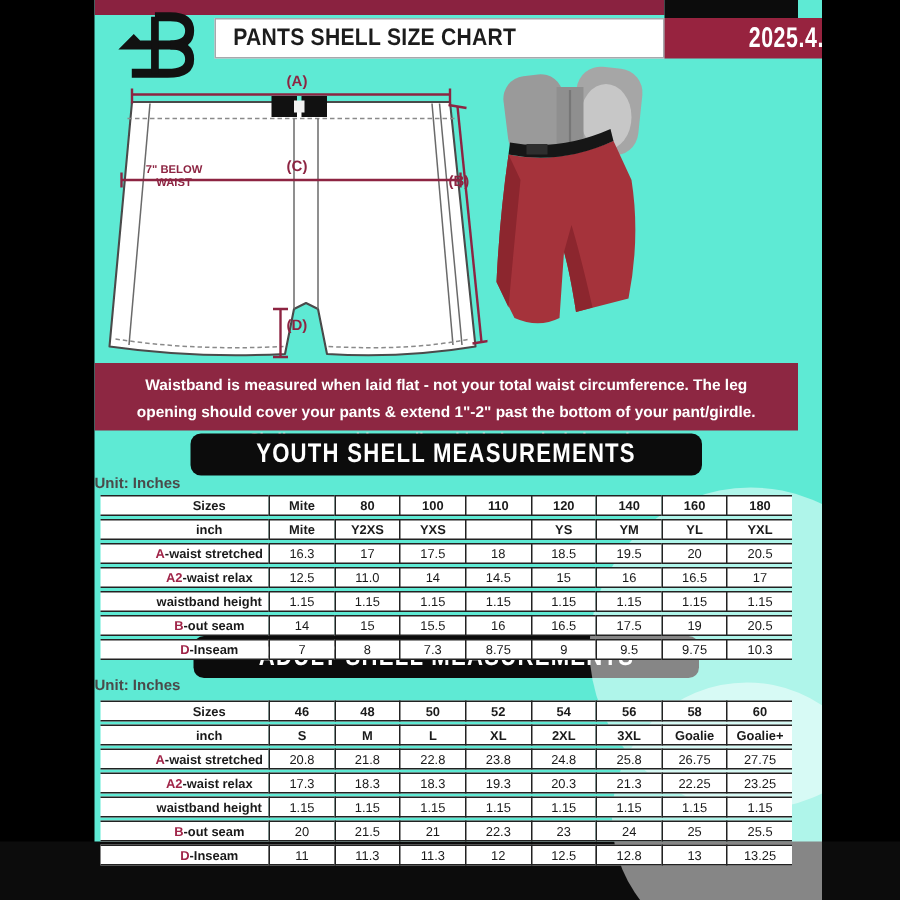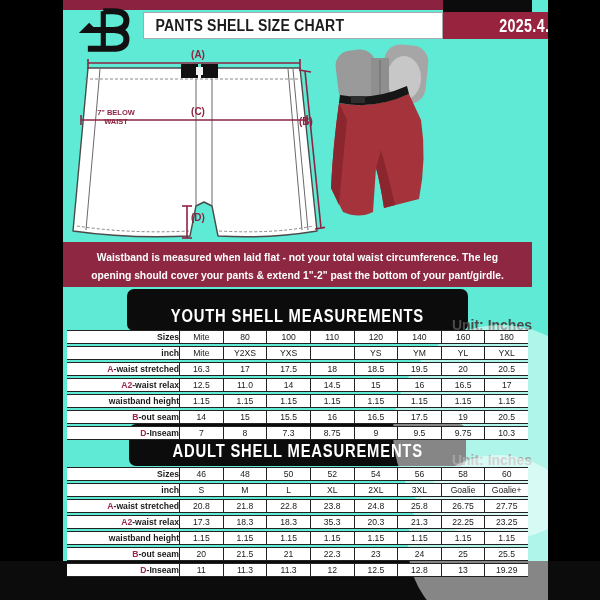--- a/index.html
+++ b/index.html
@@ -54,47 +54,47 @@
     position:absolute;left:0;top:242px;width:469px;height:45px;background:#8d2742;
     box-sizing:border-box;padding:5px 16px 0;display:block;text-align:center;
   }
   .banner span{color:#fff;font-weight:bold;font-size:10.3px;line-height:1.32;}
   
   .sec-btn-wrap{position:absolute;left:0;width:469px;text-align:center;}
   .youth-btn{top:289px;}
   .adult-btn{top:424px;}
   .sec-btn{
     display:inline-block;background:#0c0c0c;border-radius:7px;color:#fff;
-    padding:17px 16px 4px;
+    padding:3px 16px 4px;
   }
   .sec-btn span{
     display:inline-block;font-size:18px;font-weight:bold;letter-spacing:1px;
     transform:scaleX(.82);white-space:nowrap;
   }
   .unit{
-    position:absolute;left:0;width:469px;text-align:right;color:#4a4a4a;
-    font-weight:bold;font-size:14px;
+    position:absolute;left:0;width:469px;text-align:left;color:#4a4a4a;
+    font-weight:bold;font-size:10px;
   }
   .unit-youth{top:317px;}
   .unit-adult{top:452px;}
   
   .size-table{
     position:absolute;left:4px;width:461px;border-collapse:separate;border-spacing:0 2px;
     table-layout:fixed;font-size:8.6px;z-index:2;
   }
   .tbl-youth{top:328px;}
   .tbl-adult{top:465px;}
   .size-table td{
     background:#fff;border-top:1.4px solid #222;border-bottom:1.4px solid #222;
     height:9px;padding:1px 0;vertical-align:middle;color:#1a1a1a;
   }
   .size-table td+td{border-left:1.4px solid #222;}
-  .size-table td.lbl{width:112px;text-align:right;padding-left:33px;font-weight:bold;box-sizing:border-box;}
+  .size-table td.lbl{width:112px;text-align:center;padding-left:33px;font-weight:bold;box-sizing:border-box;}
   .size-table td.val{text-align:center;}
-  .size-table td.val.b{font-weight:normal;}
+  .size-table td.val.b{font-weight:bold;}
   .size-table .pfx{color:#a02448;font-weight:bold;}
   
   .wm{position:absolute;border-radius:50%;background:rgba(255,255,255,.5);z-index:1;}
   .wm1{left:330px;top:325px;width:215px;height:215px;}
   .wm2{left:345px;top:455px;width:180px;height:180px;}
   
   .footer{position:absolute;left:0;top:561px;width:600px;height:39px;background:#0c0c0c;}
 </style>
 </head>
 <body>
@@ -325,21 +325,21 @@
           <td class="val">24.8</td>
           <td class="val">25.8</td>
           <td class="val">26.75</td>
           <td class="val">27.75</td>
         </tr>
         <tr>
           <td class="lbl"><span class="pfx">A2</span>-waist relax</td>
           <td class="val">17.3</td>
           <td class="val">18.3</td>
           <td class="val">18.3</td>
-          <td class="val">35.3</td>
+          <td class="val">19.3</td>
           <td class="val">20.3</td>
           <td class="val">21.3</td>
           <td class="val">22.25</td>
           <td class="val">23.25</td>
         </tr>
         <tr>
           <td class="lbl">waistband height</td>
           <td class="val">1.15</td>
           <td class="val">1.15</td>
           <td class="val">1.15</td>
@@ -362,21 +362,21 @@
         </tr>
         <tr>
           <td class="lbl"><span class="pfx">D</span>-Inseam</td>
           <td class="val">11</td>
           <td class="val">11.3</td>
           <td class="val">11.3</td>
           <td class="val">12</td>
           <td class="val">12.5</td>
           <td class="val">12.8</td>
           <td class="val">13</td>
-          <td class="val">19.29</td>
+          <td class="val">13.25</td>
         </tr>
       </tbody>
   </table>
 
 </div>
 
 <div class="footer">
   
   
   

